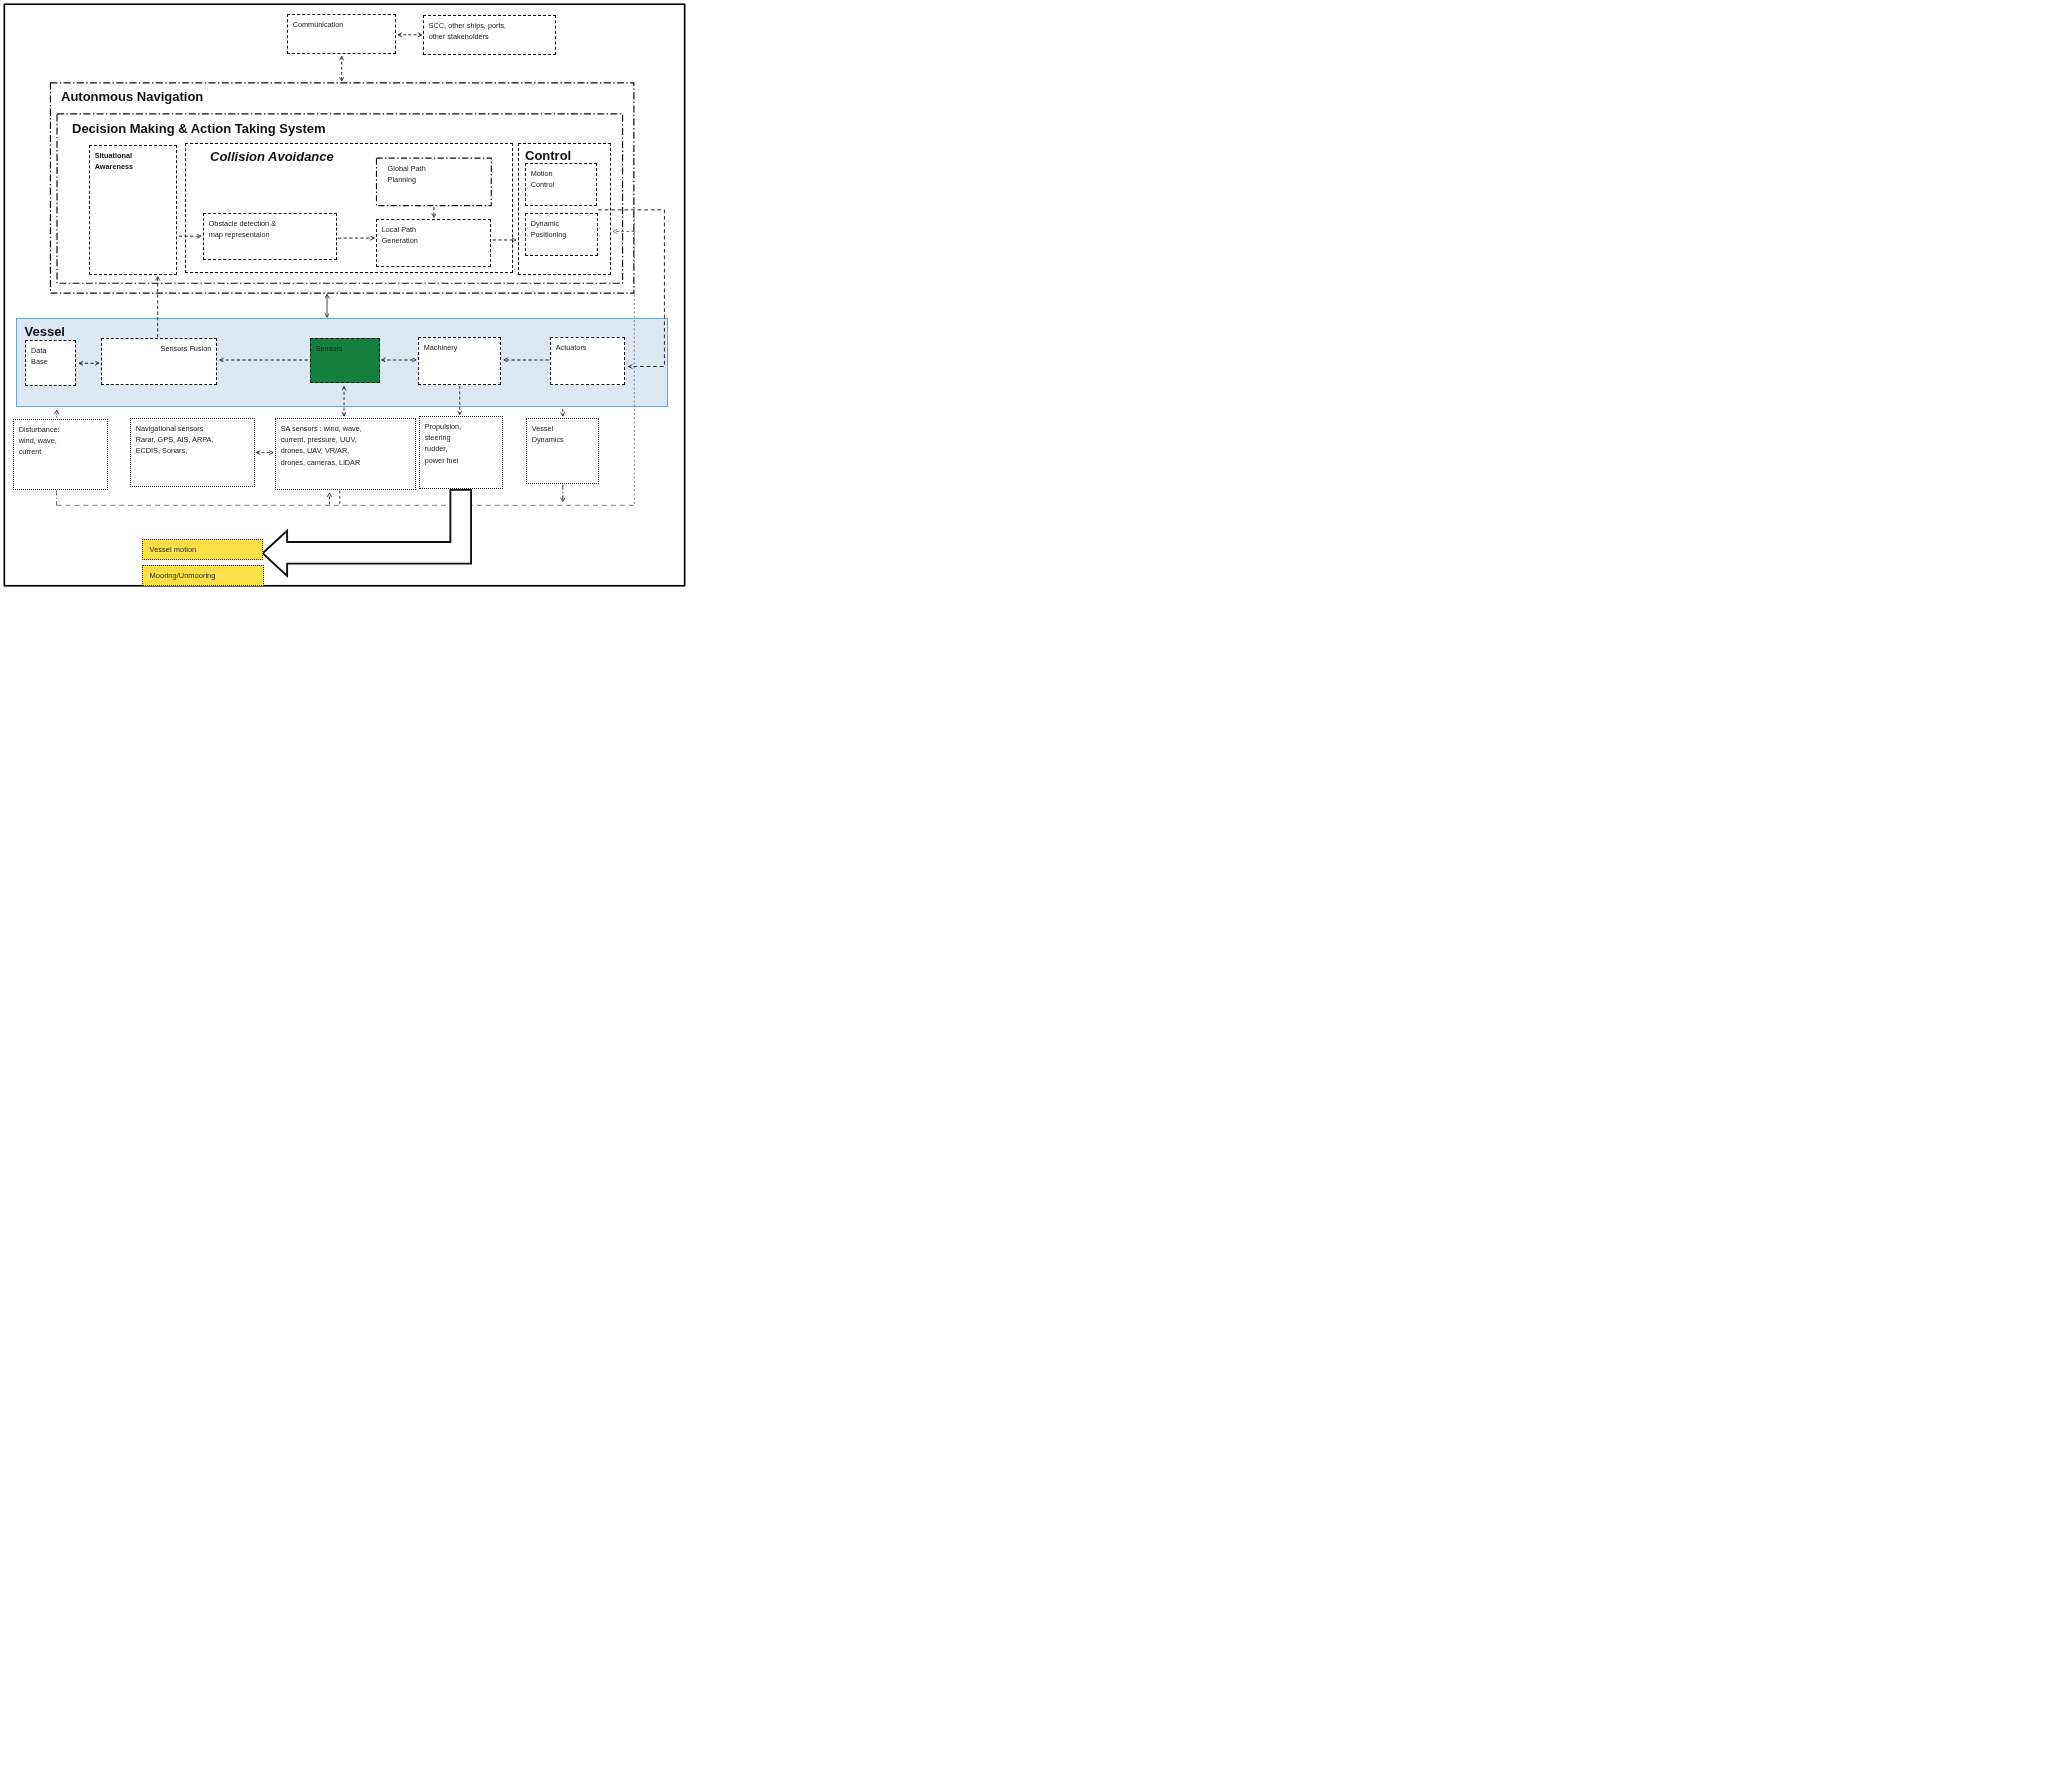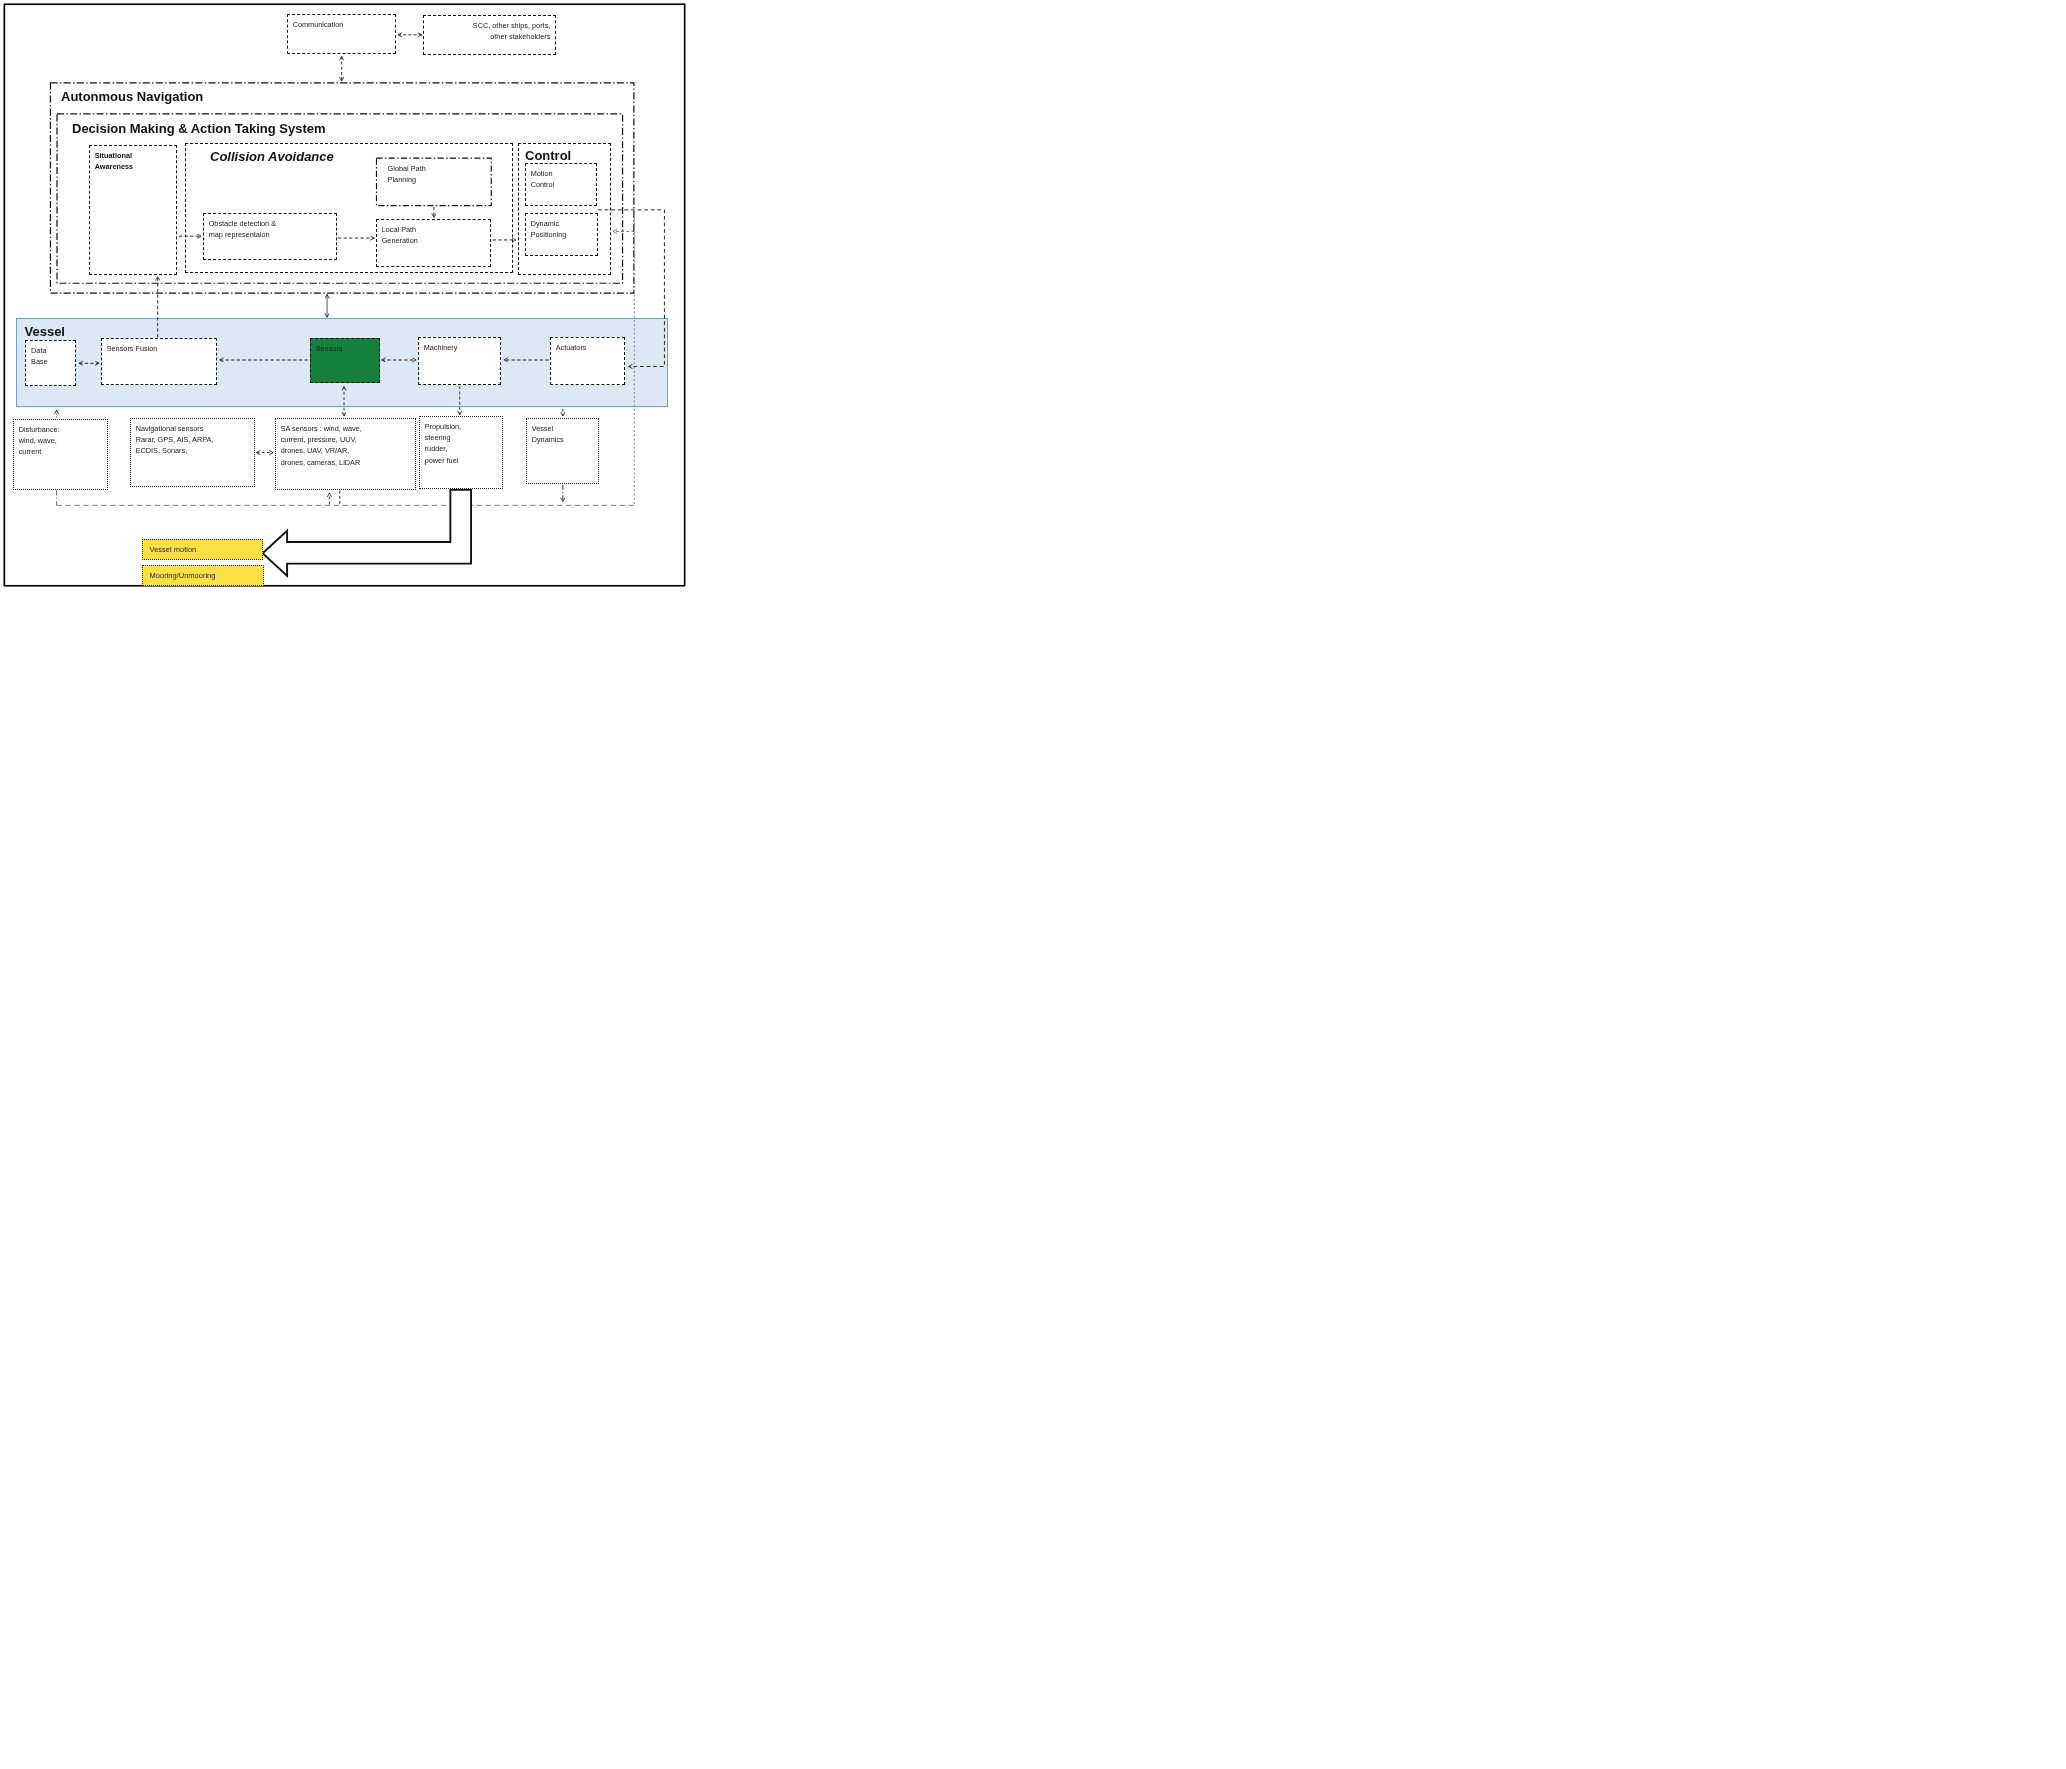--- a/index.html
+++ b/index.html
@@ -89,37 +89,37 @@
   <div class="seclabel" style="left:210px;top:149px;font-style:italic;">Collision Avoidance</div>
   <div class="seclabel" style="left:525px;top:148px;">Control</div>
   <div class="seclabel" style="left:24.5px;top:324px;">Vessel</div>
 
   <div class="node dashed nob" style="left:89px;top:145px;width:88px;height:130px;border:1.4px dashed #111;background:#fff;"><span class="bold">Situational
 Awareness</span></div>
   <div class="node" style="left:185px;top:143px;width:328px;height:130px;border:1.4px dashed #111;background:transparent;"></div>
   <div class="node" style="left:518px;top:143px;width:93px;height:132px;border:1.4px dashed #111;background:transparent;"></div>
 
   <div class="node dashed" style="left:287px;top:14px;width:109px;height:40px;"><span>Communication</span></div>
-  <div class="node dashed" style="left:423px;top:15px;width:133px;height:40px;text-align:right;"><span>SCC, other ships, ports,
+  <div class="node dashed" style="left:423px;top:15px;width:133px;height:40px;"><span>SCC, other ships, ports,
 other stakeholders</span></div>
 
   <div class="node nob" style="left:360px;top:158px;width:115px;height:48px;padding:4.7px 6.6px;margin-left:21px;"><span>Global Path
 Planning</span></div>
   <div class="node dashed" style="left:203px;top:213px;width:134px;height:47px;"><span>Obstacle detection &amp;
 map representaion</span></div>
   <div class="node dashed" style="left:376px;top:219px;width:115px;height:48px;"><span>Local Path
 Generation</span></div>
   <div class="node dashed" style="left:525px;top:163px;width:72px;height:43px;"><span>Motion
 Control</span></div>
   <div class="node dashed" style="left:525px;top:213px;width:73px;height:43px;"><span>Dynamic
 Positioning</span></div>
 
   <div class="node thickdash" style="left:25.4px;top:340px;width:51px;height:46px;"><span>Data
 Base</span></div>
-  <div class="node thickdash" style="left:101px;top:338px;width:116px;height:47px;"><span>Sensors Fusion</span></div>
+  <div class="node thickdash" style="left:101px;top:338px;width:116px;height:47px;text-align:right;"><span>Sensors Fusion</span></div>
   <div class="node thickdash" style="left:310px;top:338px;width:70px;height:45px;background:#15803d;"><span>Sensors</span></div>
   <div class="node thickdash" style="left:418px;top:337px;width:83px;height:48px;"><span>Machinery</span></div>
   <div class="node thickdash" style="left:550px;top:337px;width:75px;height:48px;"><span>Actuators</span></div>
 
   <div class="node dotted" style="left:13px;top:419px;width:95px;height:71px;"><span>Disturbance:
 wind, wave,
 current</span></div>
   <div class="node dotted" style="left:130px;top:418px;width:125px;height:69px;"><span>Navigational sensors
 Rarar, GPS, AIS, ARPA,
 ECDIS, Sonars,</span></div>

